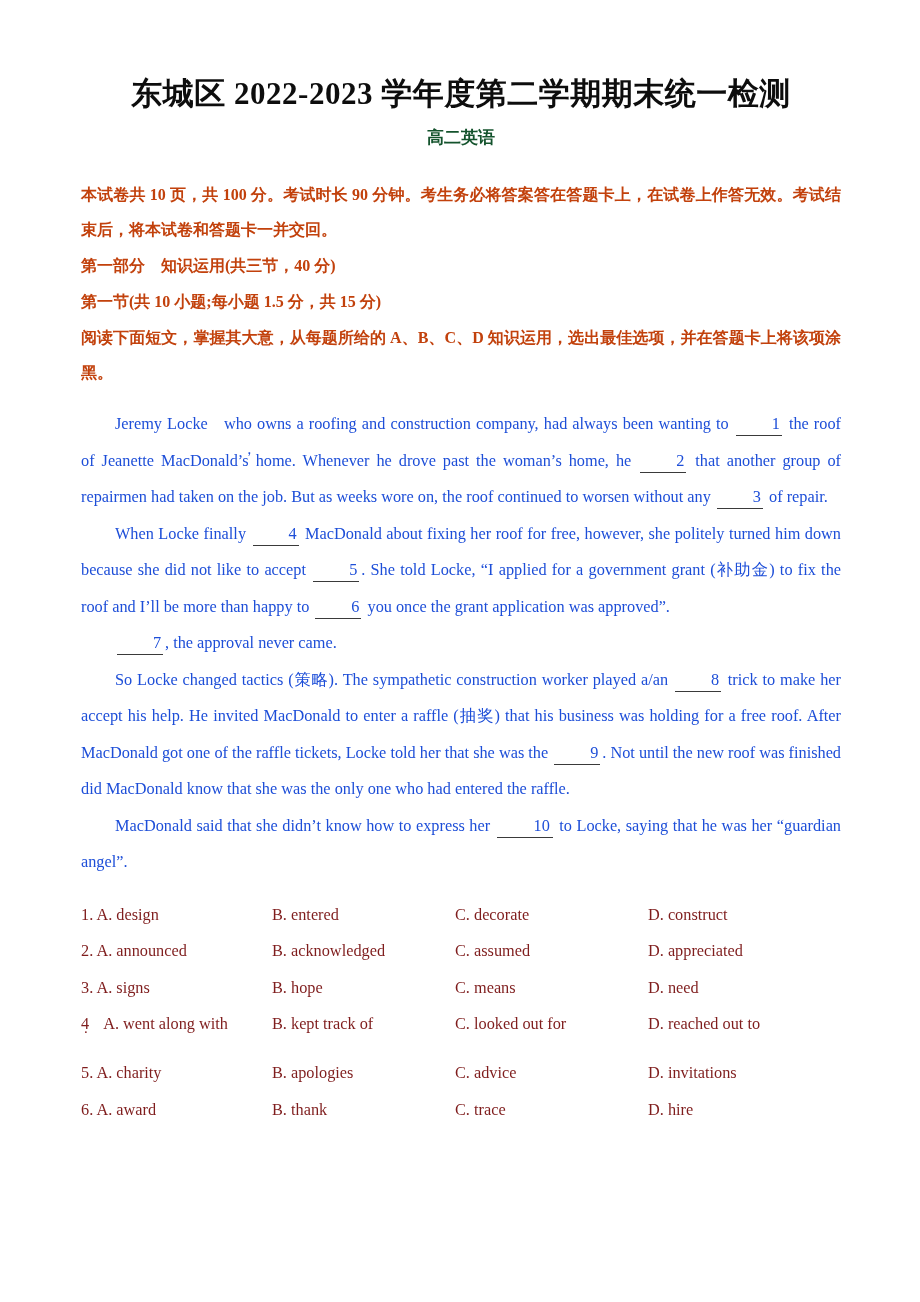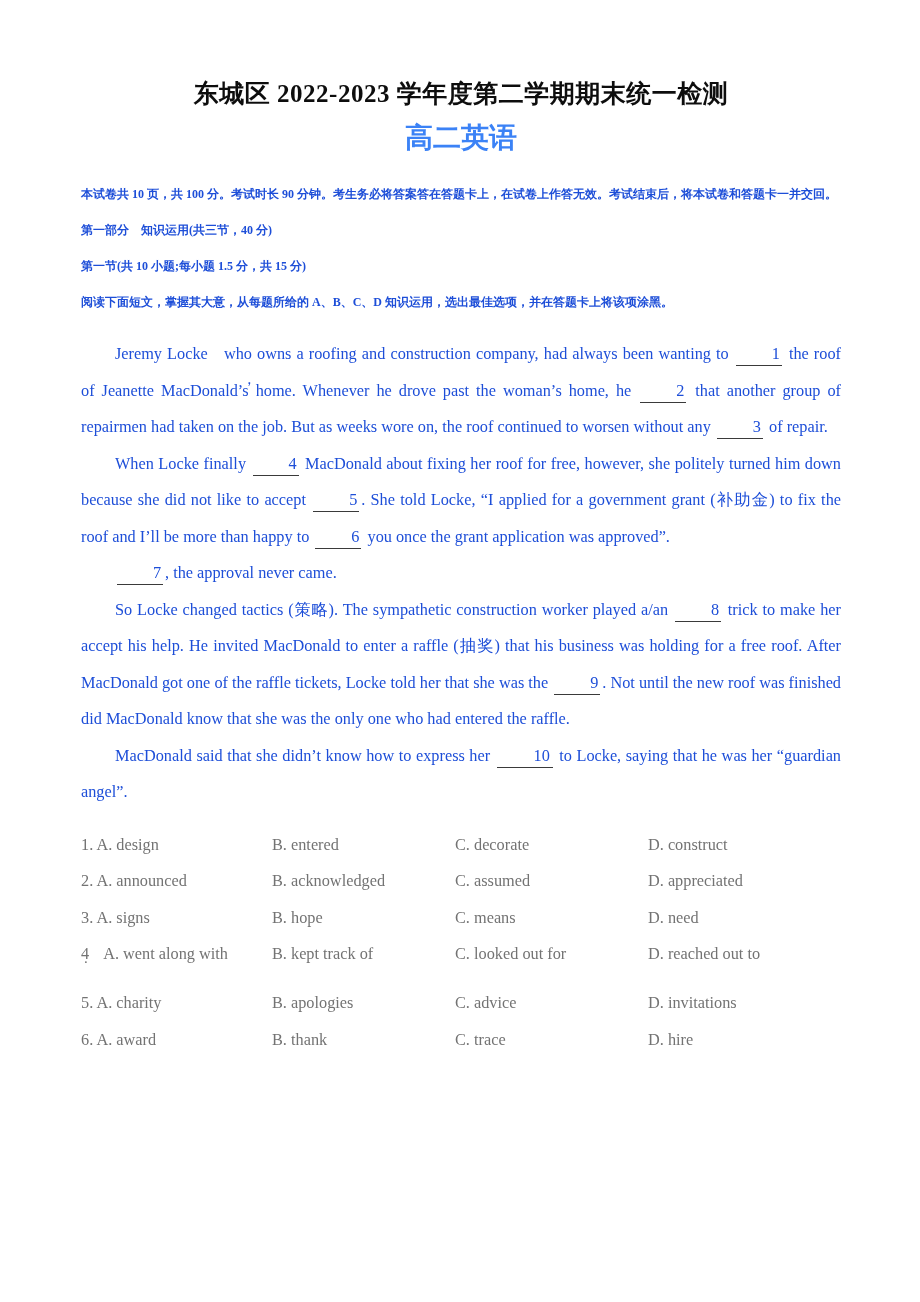--- a/index.html
+++ b/index.html
@@ -27,46 +27,46 @@
     position: absolute;
     left: 81px;
     top: 0;
     width: 760px;
   }
 
   
   .doc-title {
     text-align: center;
     font-weight: bold;
-    font-size: 25px;
+    font-size: 31px;
     letter-spacing: 0.5px;
     margin: 0;
     padding-top: 77px;
     line-height: 34px;
     color: #0d0d0d;
   }
   .doc-subtitle {
     text-align: center;
     font-weight: bold;
-    font-size: 28px;
+    font-size: 17px;
     margin: 0;
     padding-top: 12px;
     line-height: 30px;
-    color: #3b82f6;
+    color: #14532d;
   }
 
   
   .instr {
-    font-size: 12px;
+    font-size: 16px;
     font-weight: bold;
     line-height: 35px;
     text-align: justify;
     text-justify: inter-ideograph;
     margin: 0;
-    color: #1d4ed8;
+    color: #c2410c;
   }
   .instr-1 { padding-top: 24px; }
   .instr-2 { padding-top: 1px; }
   .instr-3 { padding-top: 1px; }
   .instr-4 { padding-top: 1px; }
 
   
   .passage {
     font-size: 16.3px;
     line-height: 36.5px;
@@ -112,21 +112,21 @@
 
   
   .options {
     padding-top: 16px;
   }
   .opt-row {
     position: relative;
     height: 36.5px;
     font-size: 16.3px;
     line-height: 36.5px;
-    color: #737373;
+    color: #7f1d1d;
     text-align: center;
   }
   .opt-row .c-a { position: absolute; left: 0px;   white-space: nowrap; }
   .opt-row .c-b { position: absolute; left: 191px; white-space: nowrap; }
   .opt-row .c-c { position: absolute; left: 374px; white-space: nowrap; }
   .opt-row .c-d { position: absolute; left: 567px; white-space: nowrap; }
 
   
   .opt-row.row-odd { height: 49px; }
   .opt-row.row-odd .c-a { left: 0px; }

